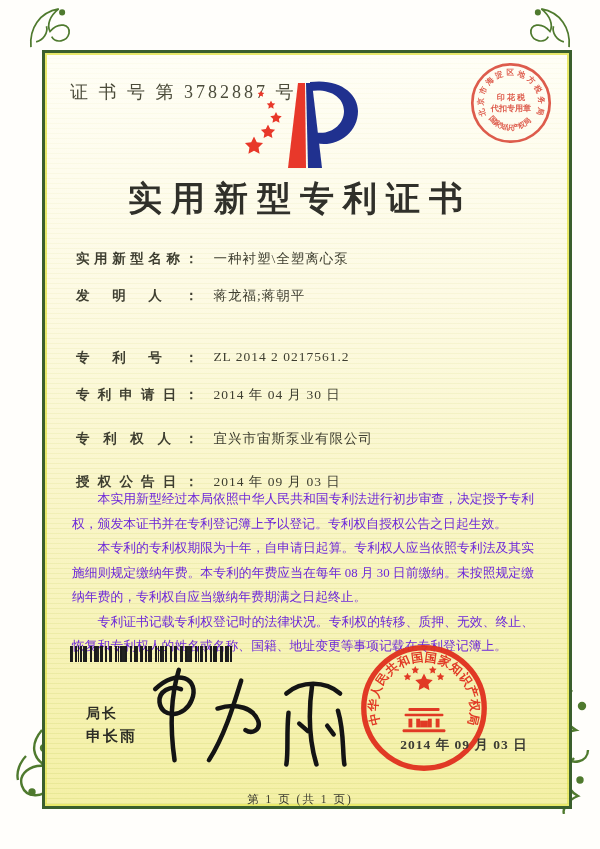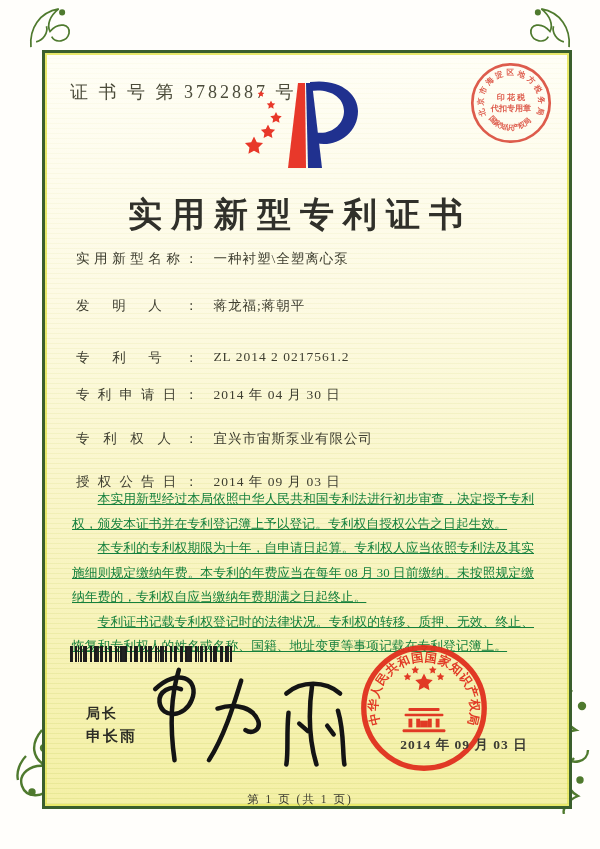--- a/index.html
+++ b/index.html
@@ -8,30 +8,30 @@
   
   .sheet{position:absolute;left:42px;top:50px;width:524px;height:753px;
          border:3px solid #3a5f2d;box-shadow:inset 0 0 0 2px #e9e96b;
          background:linear-gradient(180deg,#fffef6 0%,#fdfae4 32%,#f9f5c6 62%,#f4f0a6 100%);}
   .sheet::before{content:"";position:absolute;inset:0;pointer-events:none;
          background:repeating-linear-gradient(180deg,rgba(205,214,110,.38) 0 1px,rgba(255,255,255,0) 1px 5px);
          mask-image:linear-gradient(180deg,rgba(0,0,0,.12) 0%,rgba(0,0,0,.35) 40%,rgba(0,0,0,.8) 100%);
          -webkit-mask-image:linear-gradient(180deg,rgba(0,0,0,.12) 0%,rgba(0,0,0,.35) 40%,rgba(0,0,0,.8) 100%);}
   .cert-no{position:absolute;left:70px;top:80px;font-size:18px;letter-spacing:3px;color:#4b4b3a;}
   .title{position:absolute;left:0;top:176px;width:100%;text-align:center;
-         font-size:34px;font-weight:600;letter-spacing:9px;color:#30302a;margin-top:16px;}
+         font-size:34px;font-weight:600;letter-spacing:9px;color:#30302a;}
   
   .fields{position:absolute;left:76px;top:250px;width:440px;font-size:13.5px;color:#3e3e30;}
   .frow{position:absolute;left:0;white-space:nowrap;}
   .flabel{display:inline-block;width:122px;text-align:justify;text-align-last:justify;
-          -moz-text-align-last:justify;font-weight:400;vertical-align:top;}
+          -moz-text-align-last:justify;font-weight:700;vertical-align:top;}
   .fvalue{margin-left:12px;letter-spacing:1px;}
   
   .body-text{position:absolute;left:72px;top:487px;width:462px;font-size:12.8px;line-height:1.92;
-             color:#15803d;text-align:justify;text-decoration:underline;}
+             color:#6d28d9;text-align:justify;}
   .body-text p{margin:0;text-indent:2em;}
   
   .barcode{position:absolute;left:70px;top:646px;width:162px;height:16px;
            background:repeating-linear-gradient(90deg,#1b1b1b 0 2px,transparent 2px 5px),
                       repeating-linear-gradient(90deg,#1b1b1b 0 1px,transparent 1px 8px),
                       repeating-linear-gradient(90deg,#222 0 3px,transparent 3px 13px);}
   .signer-title{position:absolute;left:86px;top:705px;font-size:14px;font-weight:600;color:#2e2e26;letter-spacing:2px;}
   .signer-name{position:absolute;left:86px;top:700px;font-size:15px;font-weight:600;color:#2e2e26;letter-spacing:2px;margin-top:27px;}
   .signature{position:absolute;left:138px;top:660px;width:215px;height:110px;}
   .seal{position:absolute;left:356px;top:640px;width:136px;height:136px;opacity:.95;}
@@ -120,21 +120,21 @@
     <text x="50" y="59" text-anchor="middle" font-size="9" fill="#d84030" font-weight="bold">代扣专用章</text>
   </svg>
 
   <div class="title">实用新型专利证书</div>
 
   <div class="fields">
     <div class="frow" style="top:0">
       <span class="flabel">实用新型名称：</span>
       <span class="fvalue">一种衬塑\全塑离心泵</span>
     </div>
-    <div class="frow" style="top:47px">
+    <div class="frow" style="top:37px">
       <span class="flabel">发明人：</span>
       <span class="fvalue">蒋龙福;蒋朝平</span>
     </div>
     <div class="frow" style="top:99px">
       <span class="flabel">专利号：</span>
       <span class="fvalue">ZL 2014 2 0217561.2</span>
     </div>
     <div class="frow" style="top:136px">
       <span class="flabel">专利申请日：</span>
       <span class="fvalue">2014 年 04 月 30 日</span>

